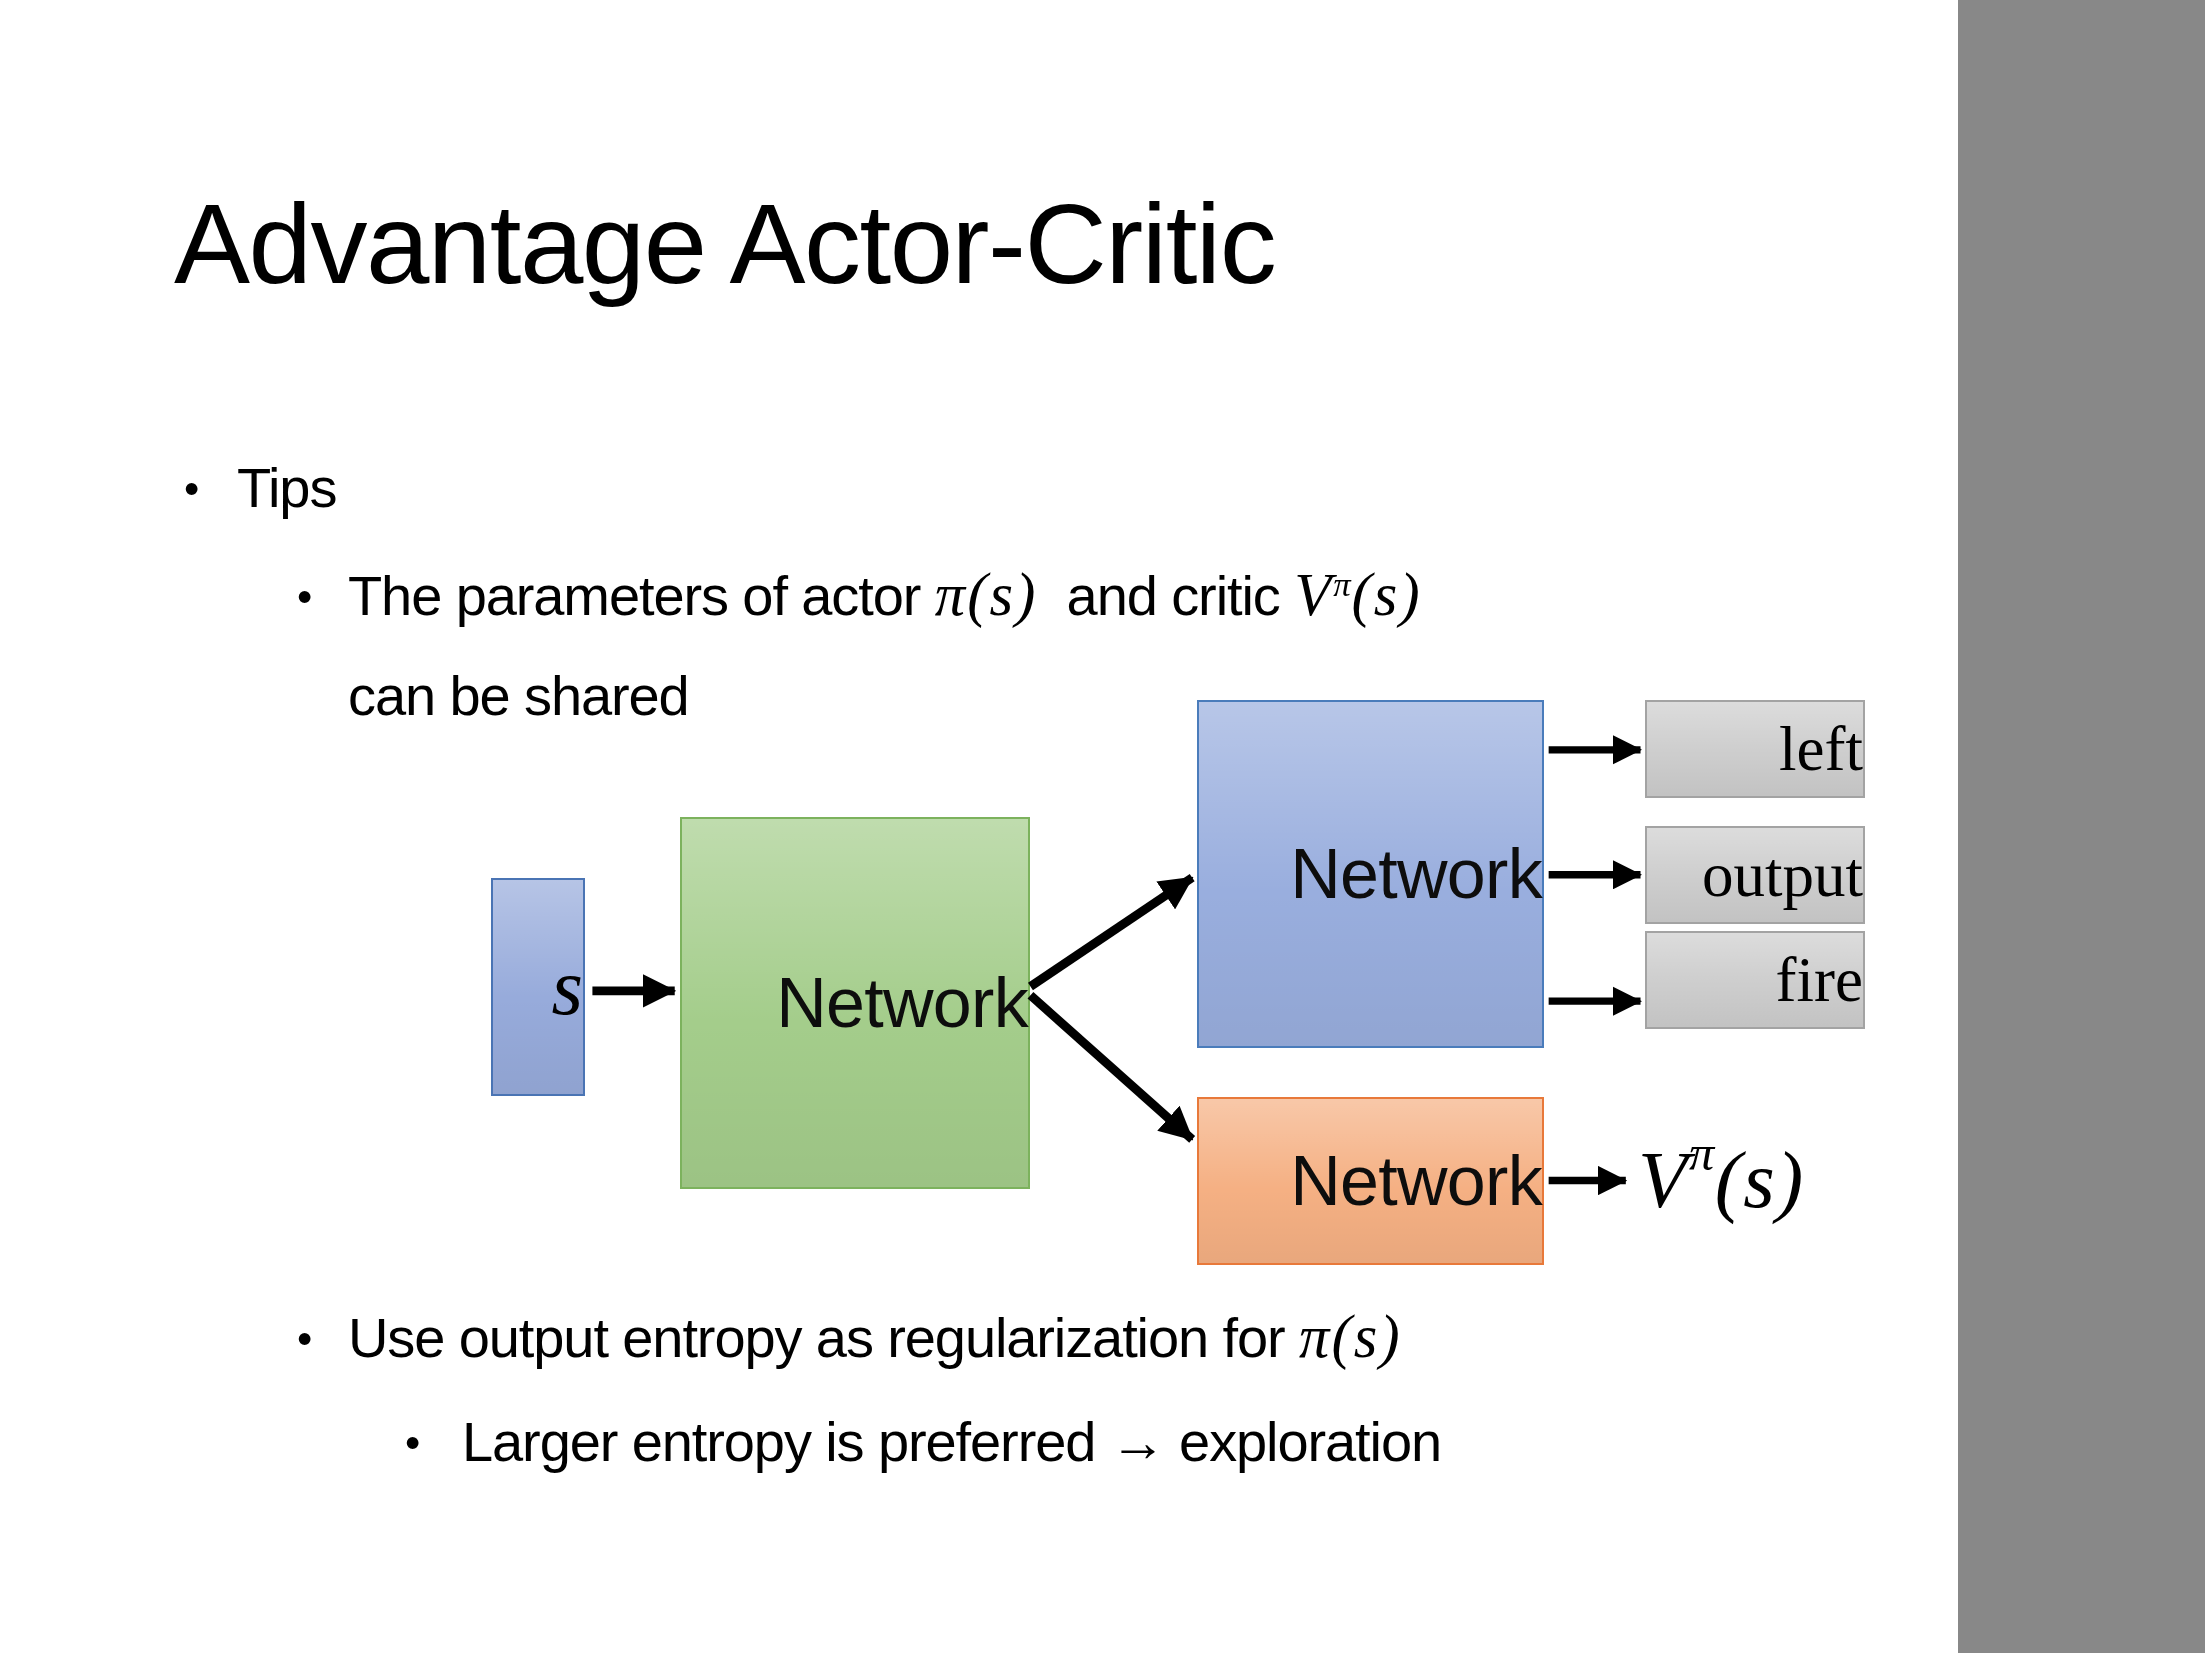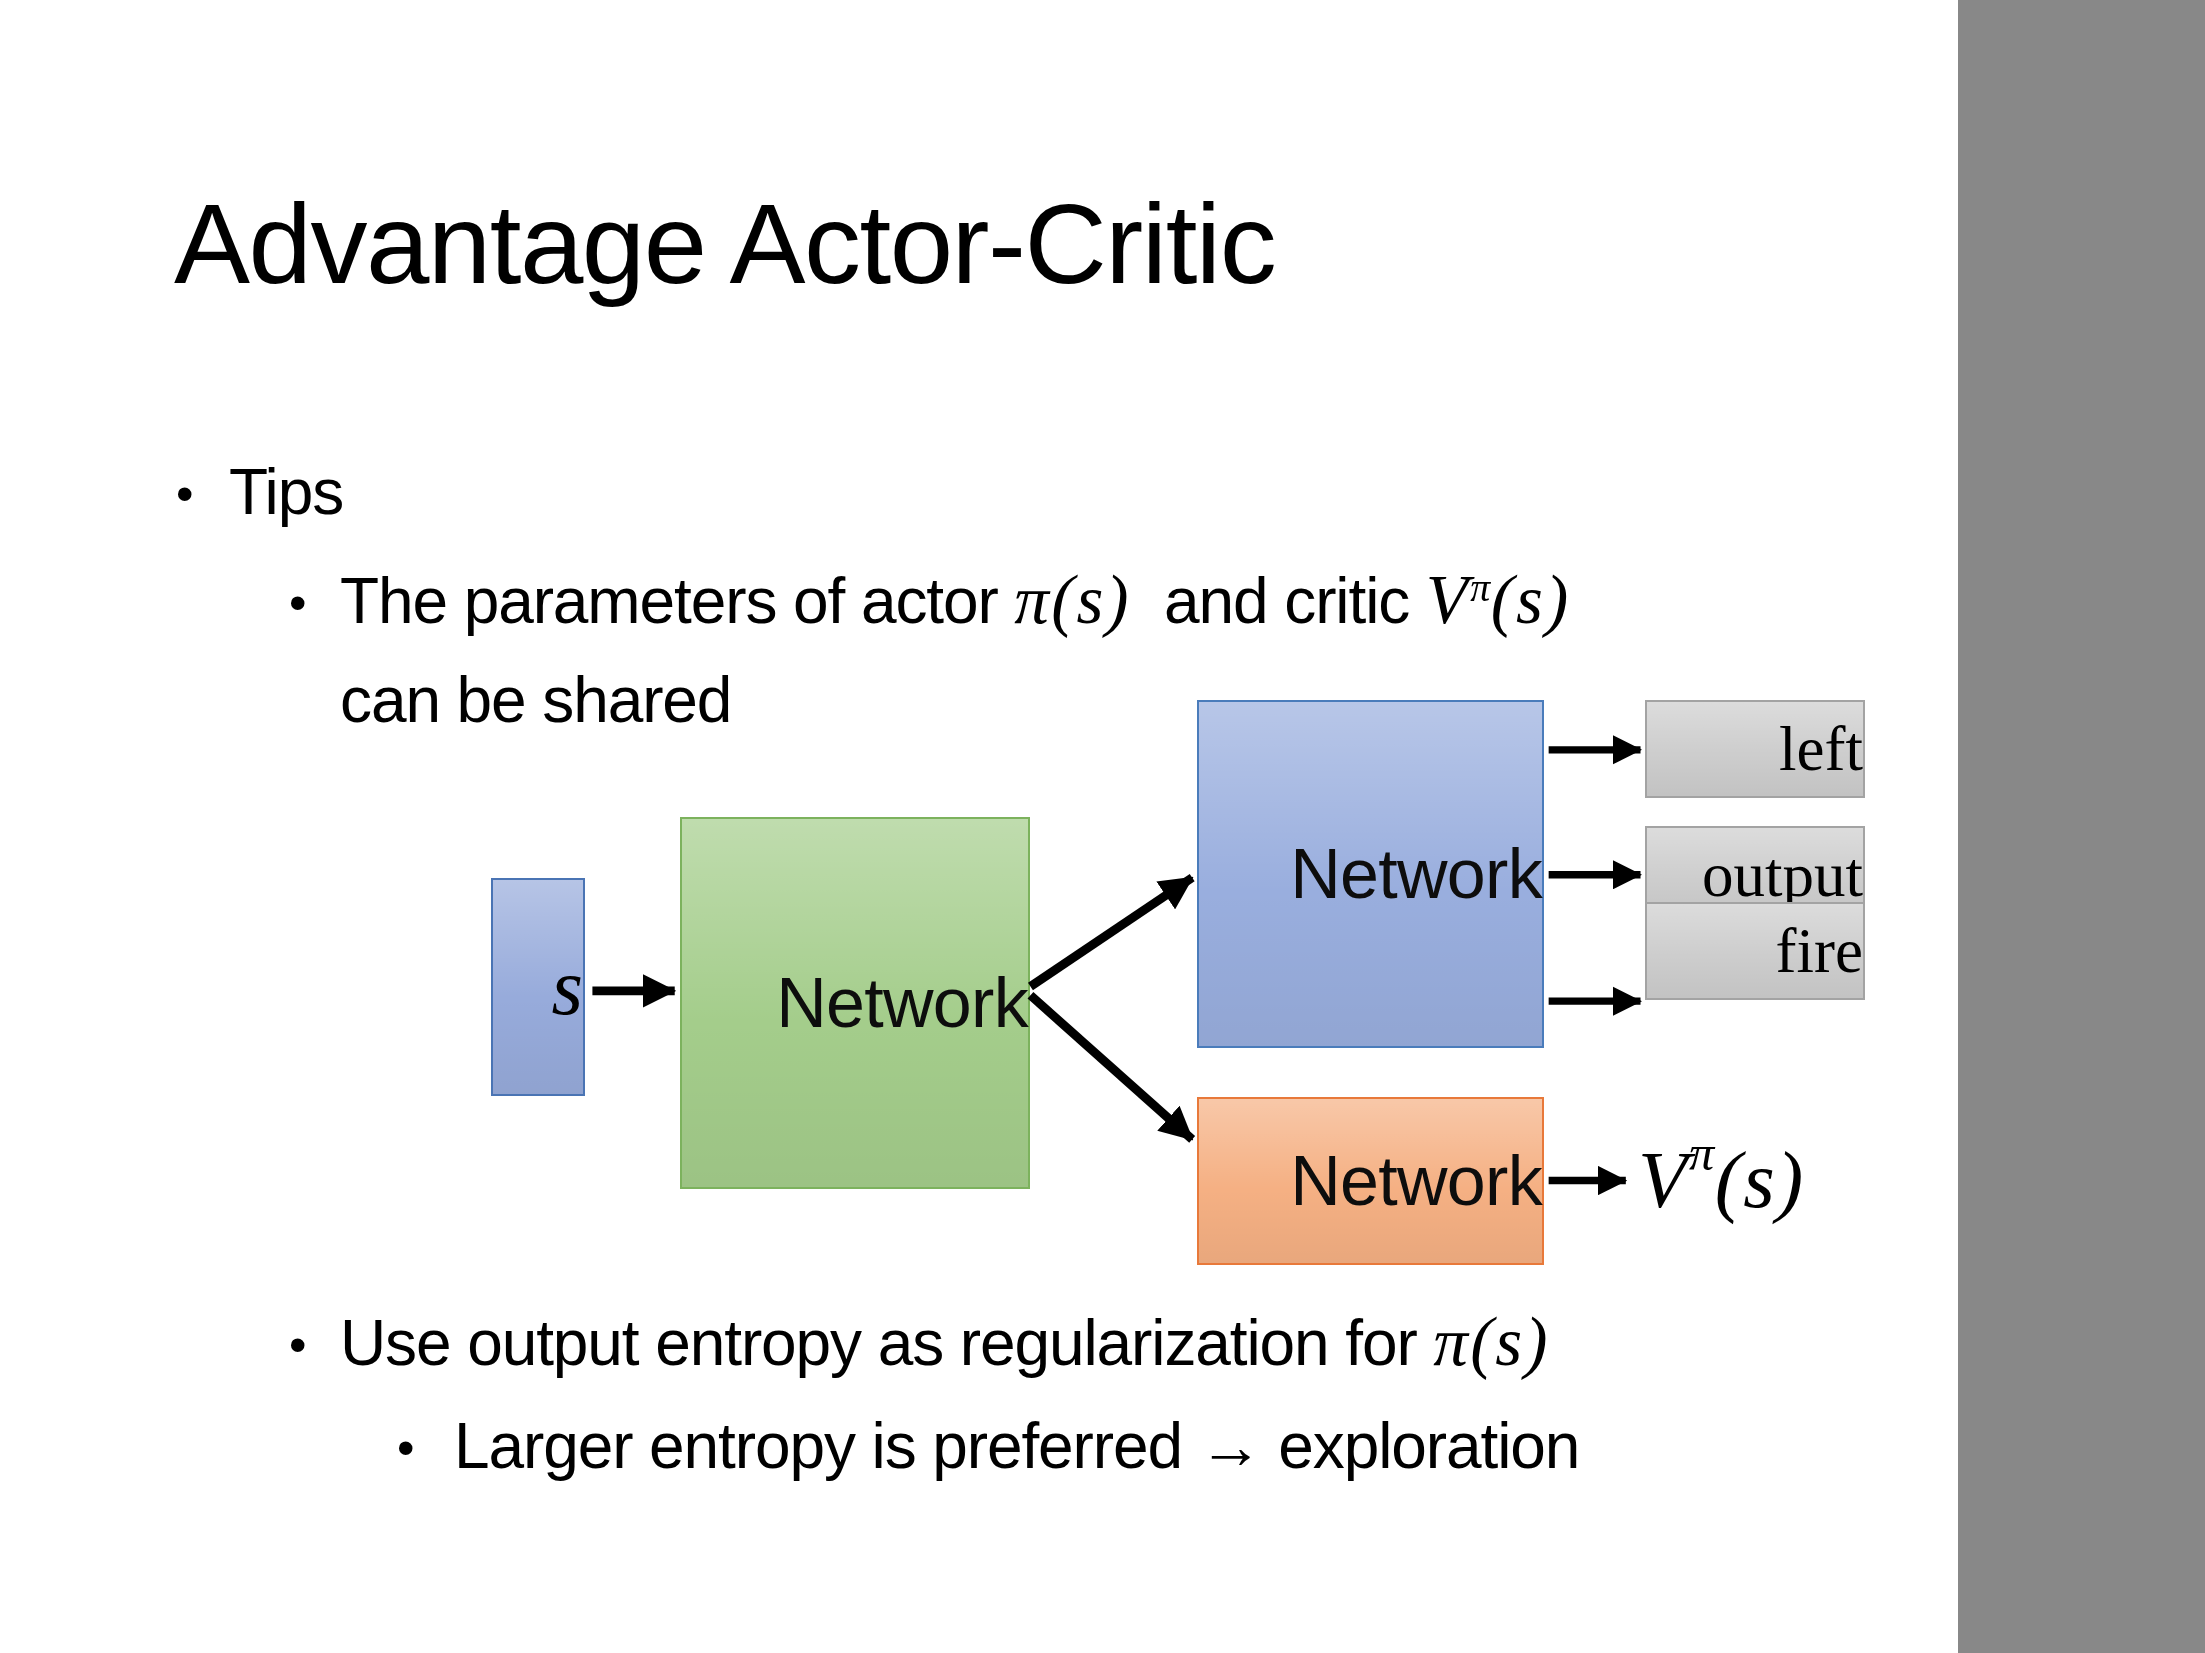--- a/index.html
+++ b/index.html
@@ -11,22 +11,23 @@
     font-family:"Liberation Sans", sans-serif;
     color:#000;
   }
   #slide-title{
     position:absolute;left:174px;top:176px;
     font-size:114px;font-weight:300;letter-spacing:-1.5px;
     white-space:pre;line-height:1.2;
   }
   .line{
     position:absolute;
-    font-size:64px;line-height:1.2;letter-spacing:-1.1px;
+    font-size:56px;line-height:1.2;letter-spacing:-1.1px;
     white-space:pre;
+    margin-left:8px;
   }
   .bl{display:inline-block;font-size:0.78em;vertical-align:0.06em;}
   .bl.w1{width:53px;}
   .bl.w2{width:51px;}
   .bl.w3{width:57px;}
   .math{
     font-family:"Liberation Serif", serif;
     font-style:italic;
     font-size:1.08em;
     letter-spacing:2.2px;
@@ -40,21 +41,21 @@
   .netlabel{font-size:70px;letter-spacing:-0.7px;color:#0d0d0d;}
   #state-box{left:491px;top:878px;width:94px;height:218px;background-color:var(--state_fill);border:2.9px solid var(--state_border);}
   #state-box .statelabel{font-family:"Liberation Serif",serif;font-style:italic;font-size:81px;}
   #shared-box{left:680px;top:817px;width:350px;height:372px;background-color:var(--shared_fill);border:2.9px solid var(--shared_border);}
   #actor-box{left:1197px;top:700px;width:347px;height:348px;background-color:var(--actor_fill);border:2.9px solid var(--actor_border);}
   #critic-box{left:1197px;top:1097px;width:347px;height:168px;background-color:var(--critic_fill);border:2.9px solid var(--critic_border);}
   .action-box{left:1645px;width:220px;height:98px;background-color:var(--action_fill);border:2.2px solid var(--action_border);
     font-family:"Liberation Serif",serif;font-size:63px;color:#000;}
   #action-left{top:700px;}
   #action-right{top:826px;}
-  #action-fire{top:902px;}
+  #action-fire{top:931px;}
   #value-label{
     position:absolute;left:1638px;top:1129px;height:103px;
     display:flex;align-items:center;
     font-family:"Liberation Serif",serif;font-style:italic;font-size:81px;letter-spacing:1.5px;
   }
   #arrow-layer{position:absolute;left:0;top:0;pointer-events:none;}
   #arrow-layer line{stroke:#000;}
 </style>
 </head>
 <body>

